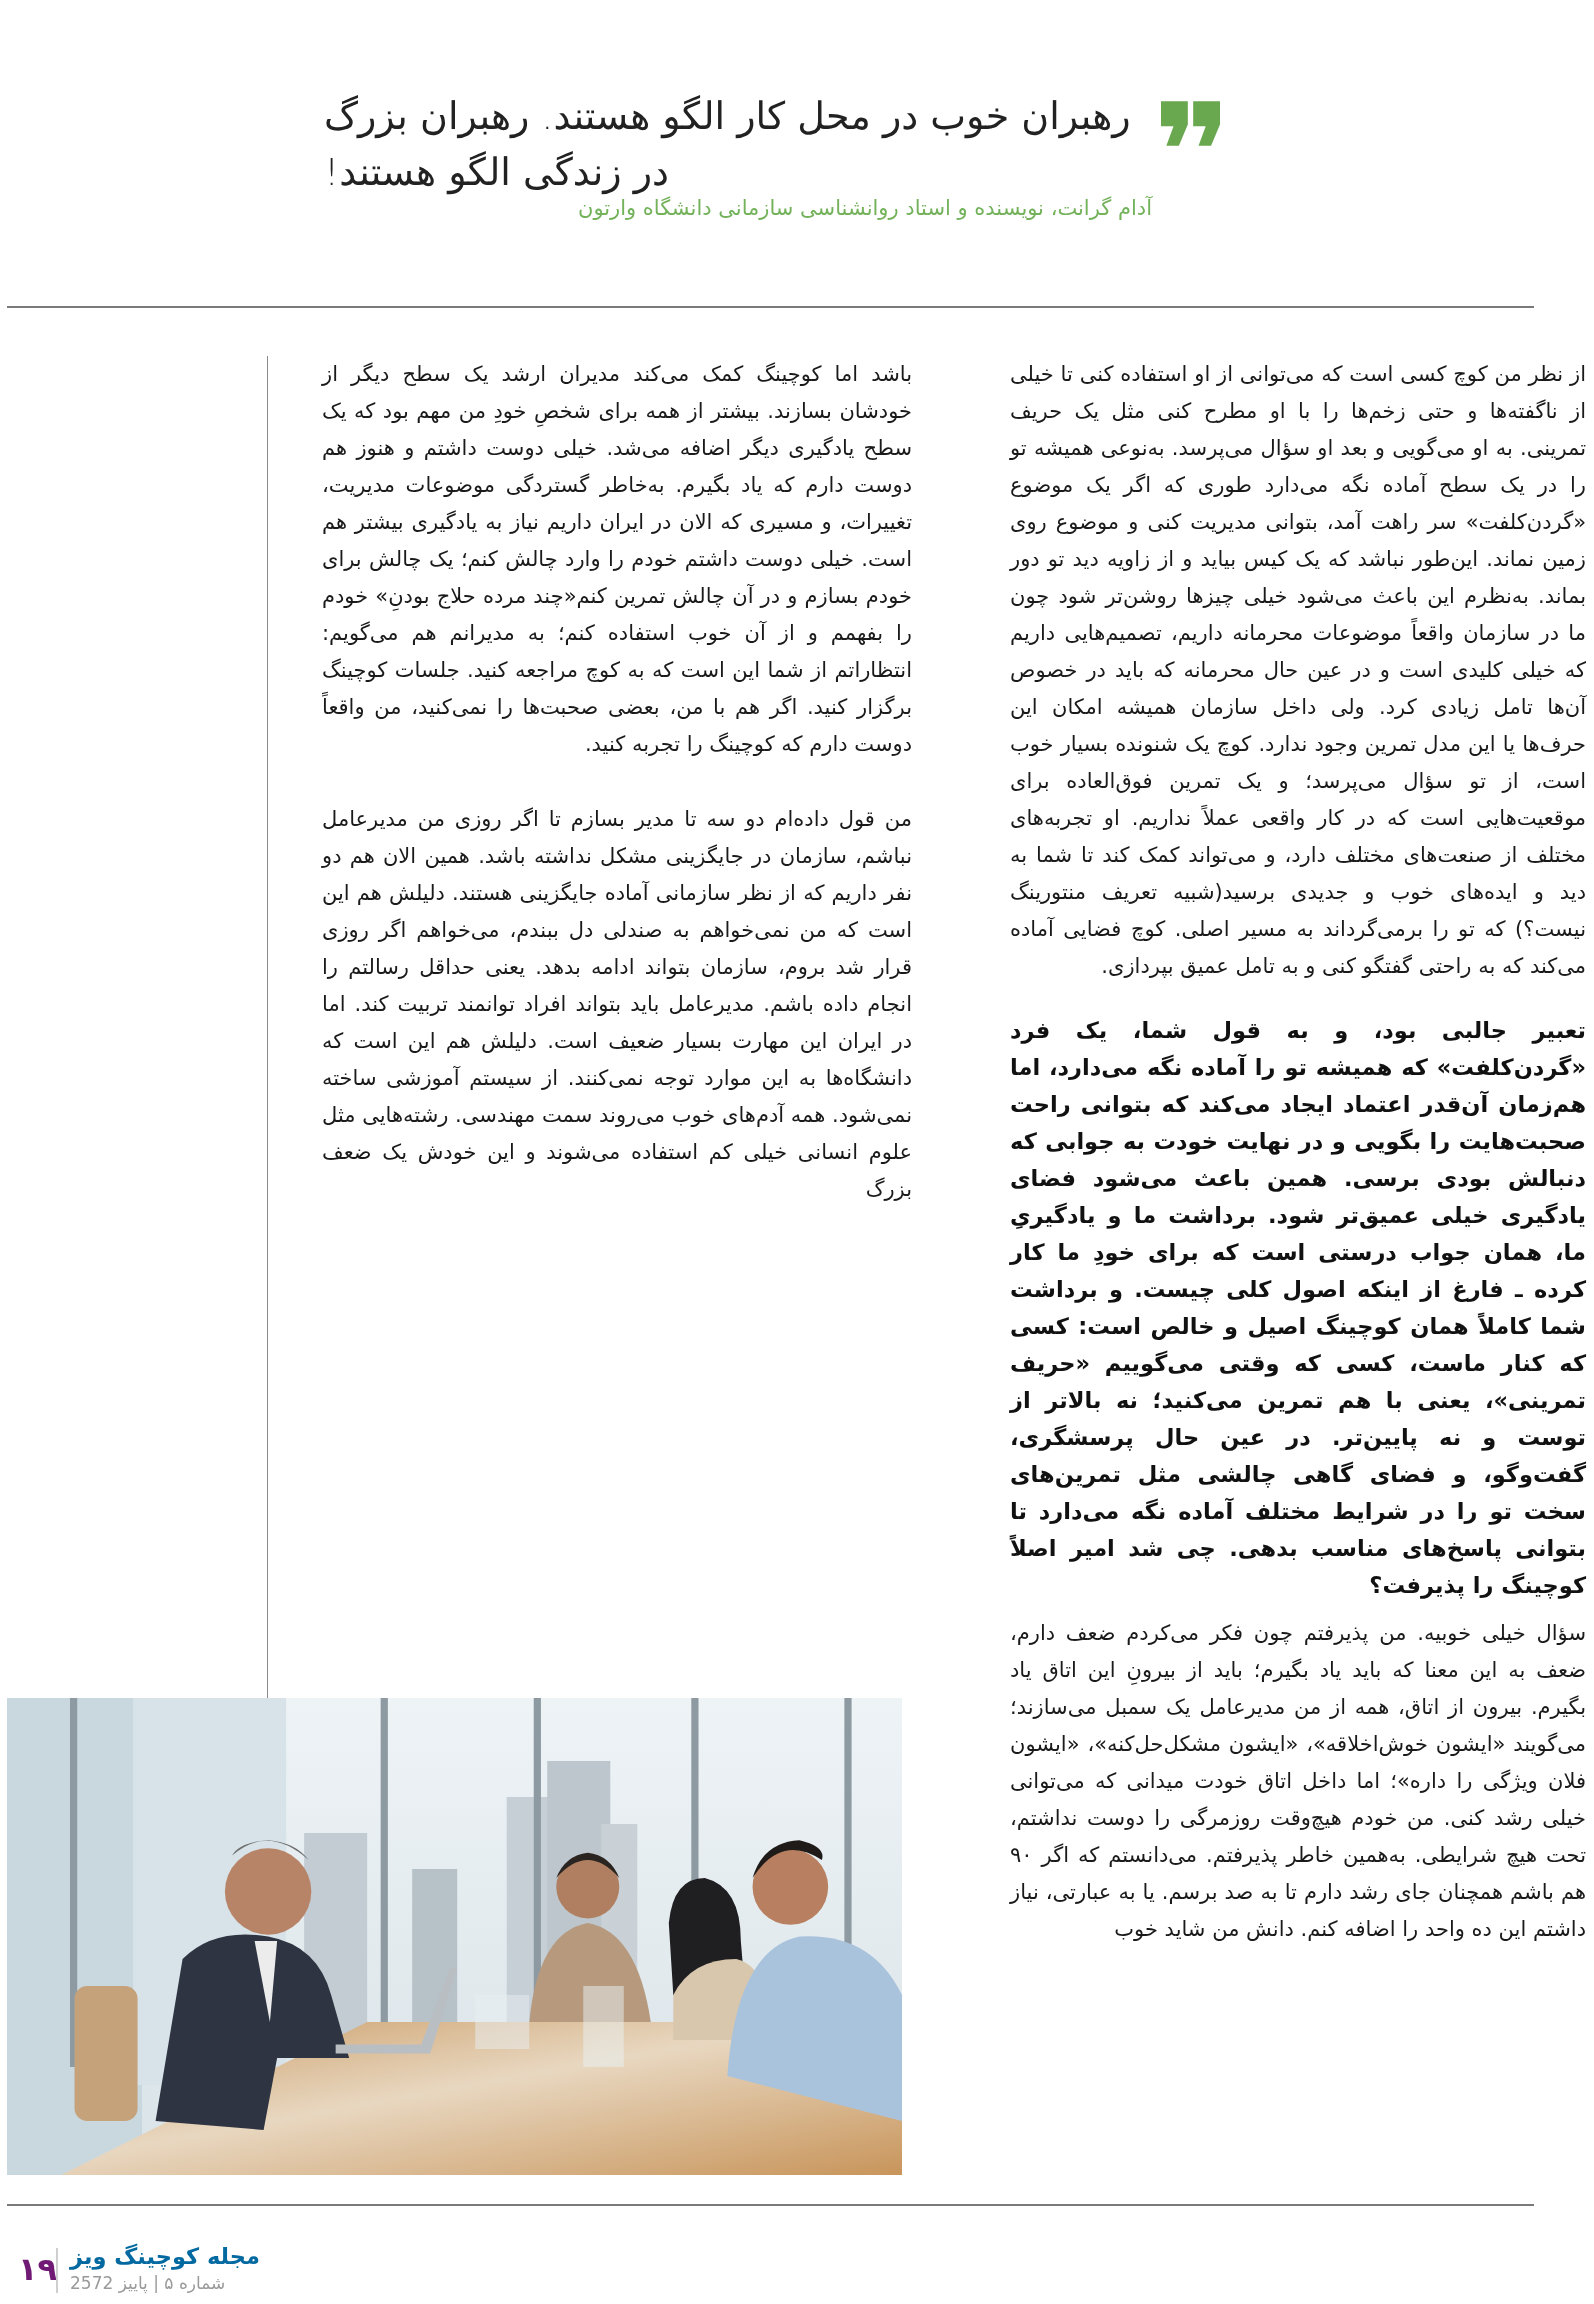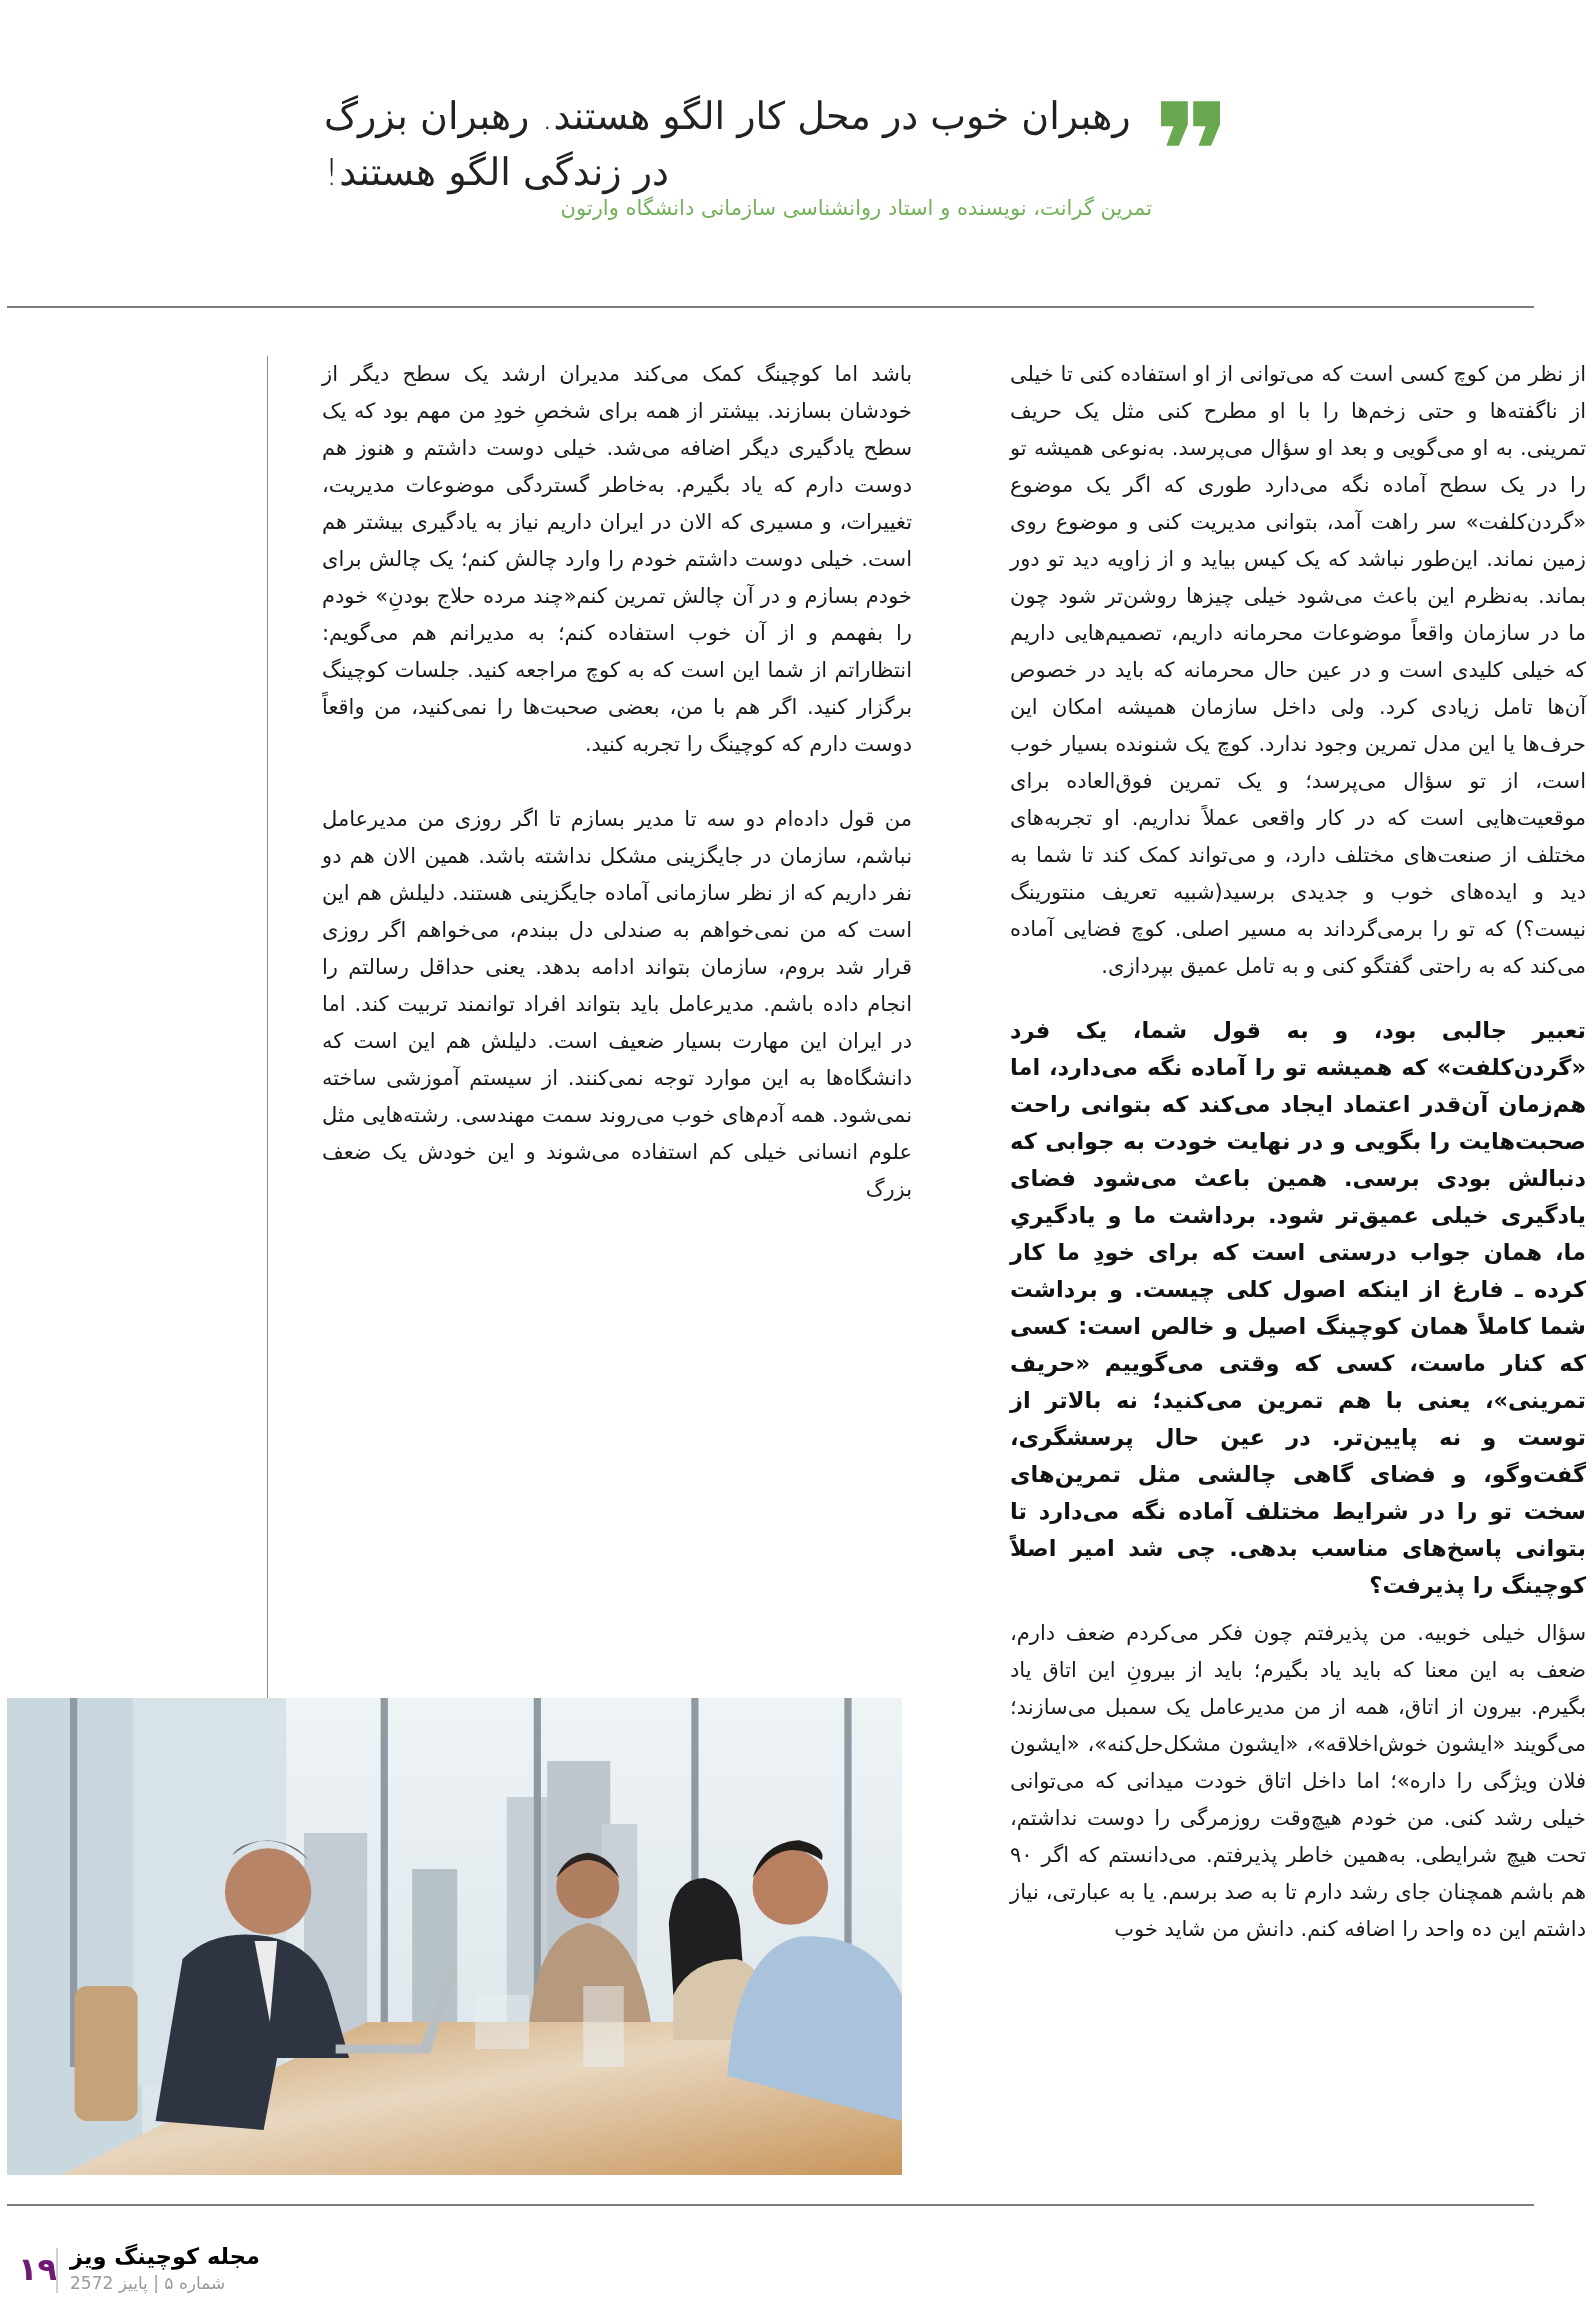--- a/index.html
+++ b/index.html
@@ -27,34 +27,34 @@
   .col-divider { left:267px; top:356px; width:0.9px; height:1344px; background:#8a8a8a; }
 
   
   .photo { left:7.2px; top:1698px; width:895px; height:477px; overflow:hidden; background:#dfe6ea; }
 
   .rule-bottom { left:7.2px; top:2204px; width:1527px; height:1.8px; background:#7a7a7a; }
 
   
   .page-number { left:18px; top:2243px; font-size:32px; font-weight:bold; color:#701a75; direction:ltr;margin-top:7px; }
   .footer-divider { left:56px; top:2248px; width:1.8px; height:45px; background:#cfcfcf; }
-  .footer-title { left:70px; top:2243px; font-size:22.5px; font-weight:bold; color:#000000; direction:rtl; }
+  .footer-title { left:70px; top:2243px; font-size:22.5px; font-weight:bold; color:#0369a1; direction:rtl; }
   .footer-sub { left:70px; top:2273px; font-size:17px; color:#9a9a9a; direction:rtl; }
 </style>
 </head>
 <body>
 
 <div class="abs quote-mark">
   <svg width="59" height="45" viewBox="0 0 66 50">
     <path d="M36 0 H66 V26 L56 50 H42 L50 28 H36 Z" fill="#6aa84f"></path>
     <path d="M0 0 H30 V26 L20 50 H6 L14 28 H0 Z" fill="#6aa84f"></path>
   </svg>
 </div>
 <p class="abs quote-text">رهبران خوب در محل کار الگو هستند. رهبران بزرگ در زندگی الگو هستند!</p>
-<div class="abs quote-attr">تمرین گرانت، نویسنده و استاد روانشناسی سازمانی دانشگاه وارتون</div>
+<div class="abs quote-attr">آدام گرانت، نویسنده و استاد روانشناسی سازمانی دانشگاه وارتون</div>
 <div class="abs rule-top"></div>
 
 <div class="abs col col-right">
   <p>از نظر من کوچ کسی است که می‌توانی از او استفاده کنی تا خیلی از ناگفته‌ها و حتی زخم‌ها را با او مطرح کنی مثل یک حریف تمرینی. به او می‌گویی و بعد او سؤال می‌پرسد. به‌نوعی همیشه تو را در یک سطح آماده نگه می‌دارد طوری که اگر یک موضوع «گردن‌کلفت» سر راهت آمد، بتوانی مدیریت کنی و موضوع روی زمین نماند. این‌طور نباشد که یک کیس بیاید و از زاویه دید تو دور بماند. به‌نظرم این باعث می‌شود خیلی چیزها روشن‌تر شود چون ما در سازمان واقعاً موضوعات محرمانه داریم، تصمیم‌هایی داریم که خیلی کلیدی است و در عین حال محرمانه که باید در خصوص آن‌ها تامل زیادی کرد. ولی داخل سازمان همیشه امکان این حرف‌ها یا این مدل تمرین وجود ندارد. کوچ یک شنونده بسیار خوب است، از تو سؤال می‌پرسد؛ و یک تمرین فوق‌العاده برای موقعیت‌هایی است که در کار واقعی عملاً نداریم. او تجربه‌های مختلف از صنعت‌های مختلف دارد، و می‌تواند کمک کند تا شما به دید و ایده‌های خوب و جدیدی برسید(شبیه تعریف منتورینگ نیست؟) که تو را برمی‌گرداند به مسیر اصلی. کوچ فضایی آماده می‌کند که به راحتی گفتگو کنی و به تامل عمیق بپردازی.</p>
   <div class="gap"></div>
   <p class="bold">تعبیر جالبی بود، و به قول شما، یک فرد «گردن‌کلفت» که همیشه تو را آماده نگه می‌دارد، اما هم‌زمان آن‌قدر اعتماد ایجاد می‌کند که بتوانی راحت صحبت‌هایت را بگویی و در نهایت خودت به جوابی که دنبالش بودی برسی. همین باعث می‌شود فضای یادگیری خیلی عمیق‌تر شود. برداشت ما و یادگیریِ ما، همان جواب درستی است که برای خودِ ما کار کرده ـ فارغ از اینکه اصول کلی چیست. و برداشت شما کاملاً همان کوچینگ اصیل و خالص است: کسی که کنار ماست، کسی که وقتی می‌گوییم «حریف تمرینی»، یعنی با هم تمرین می‌کنید؛ نه بالاتر از توست و نه پایین‌تر. در عین حال پرسشگری، گفت‌وگو، و فضای گاهی چالشی مثل تمرین‌های سخت تو را در شرایط مختلف آماده نگه می‌دارد تا بتوانی پاسخ‌های مناسب بدهی. چی شد امیر اصلاً کوچینگ را پذیرفت؟</p>
   <div class="gap-s"></div>
   <p>سؤال خیلی خوبیه. من پذیرفتم چون فکر می‌کردم ضعف دارم، ضعف به این معنا که باید یاد بگیرم؛ باید از بیرونِ این اتاق یاد بگیرم. بیرون از اتاق، همه از من مدیرعامل یک سمبل می‌سازند؛ می‌گویند «ایشون خوش‌اخلاقه»، «ایشون مشکل‌حل‌کنه»، «ایشون فلان ویژگی را داره»؛ اما داخل اتاق خودت میدانی که می‌توانی خیلی رشد کنی. من خودم هیچ‌وقت روزمرگی را دوست نداشتم، تحت هیچ شرایطی. به‌همین خاطر پذیرفتم. می‌دانستم که اگر ۹۰ هم باشم همچنان جای رشد دارم تا به صد برسم. یا به عبارتی، نیاز داشتم این ده واحد را اضافه کنم. دانش من شاید خوب</p>
 </div>
 

